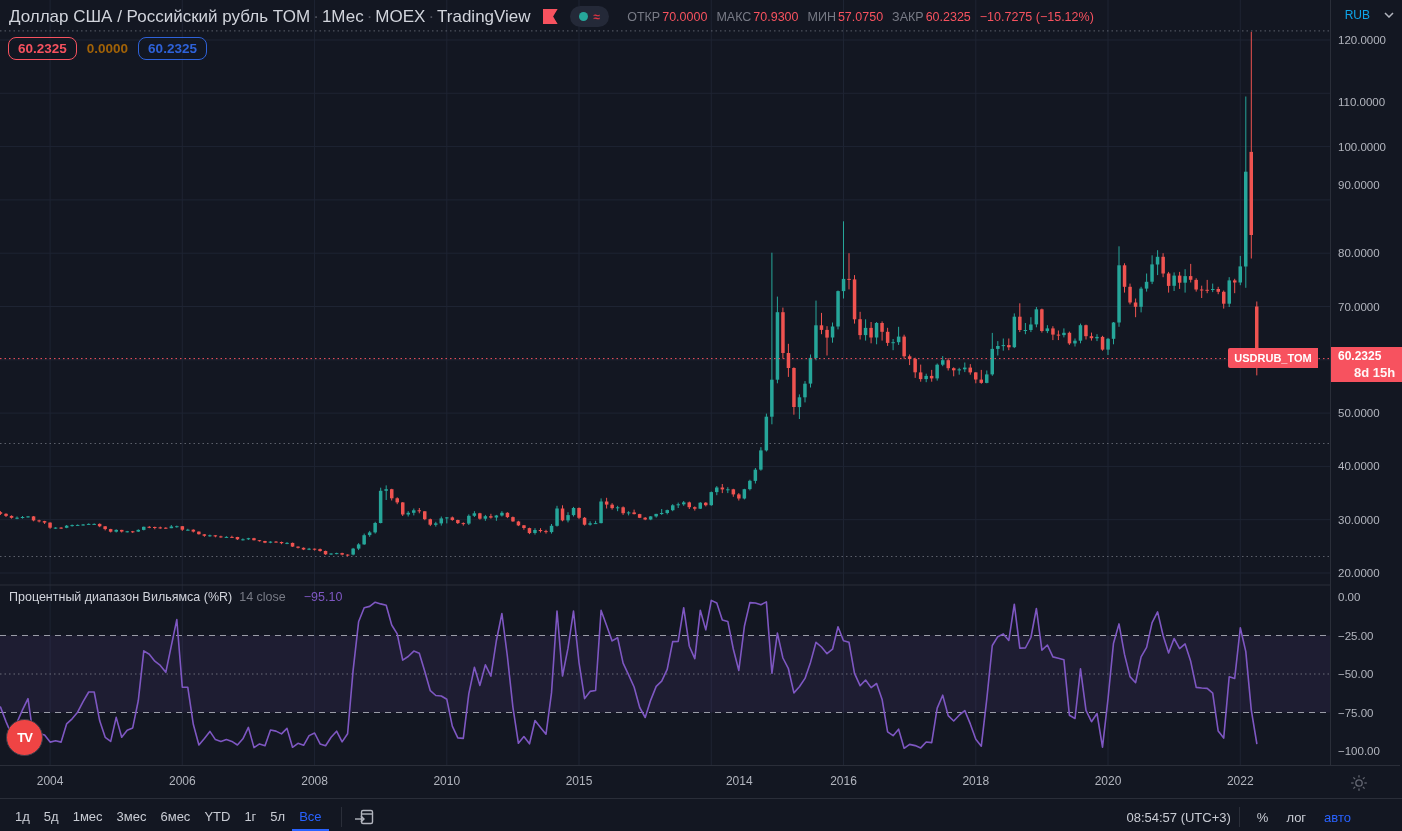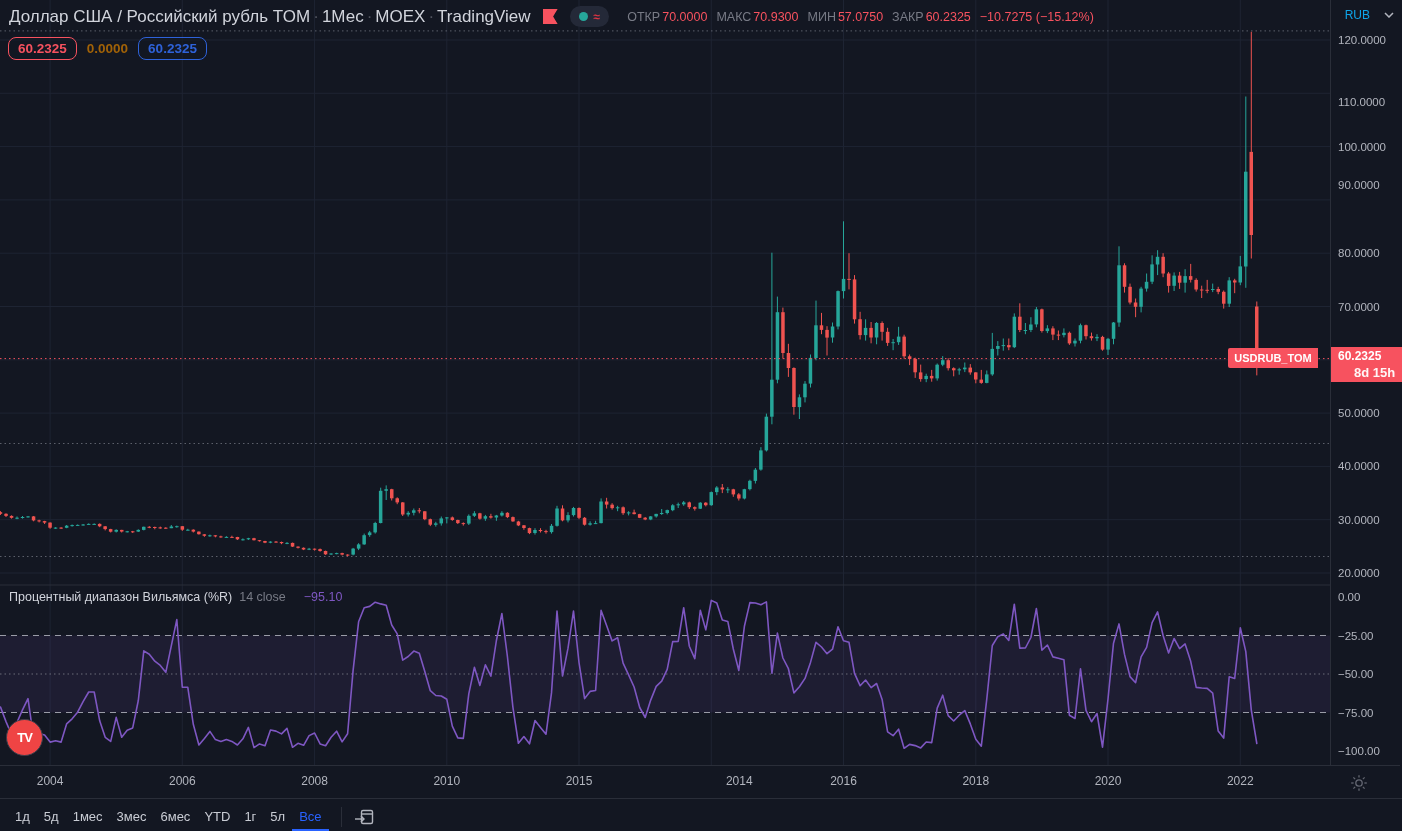--- a/index.html
+++ b/index.html
@@ -688,19 +688,26 @@
     <div id="toolbar-left">
       <span id="range-buttons"><button class="range-btn">1д</button><button class="range-btn">5д</button><button class="range-btn">1мес</button><button class="range-btn">3мес</button><button class="range-btn">6мес</button><button class="range-btn">YTD</button><button class="range-btn">1г</button><button class="range-btn">5л</button><button class="range-btn active">Все</button></span>
       <span class="tb-divider"></span>
       <svg width="22" height="20" viewBox="0 0 22 20" style="cursor:pointer">
         <rect x="7.5" y="3.5" width="11" height="13" rx="1.5" fill="none" stroke="#b2b5be" stroke-width="1.4"></rect>
         <line x1="7.5" y1="7" x2="18.5" y2="7" stroke="#b2b5be" stroke-width="1.4"></line>
         <line x1="1" y1="12" x2="10" y2="12" stroke="#b2b5be" stroke-width="1.4"></line>
         <polyline points="7,9 10,12 7,15" fill="none" stroke="#b2b5be" stroke-width="1.4"></polyline>
       </svg>
     </div>
+    <div id="toolbar-right">
+      <span id="clock">08:54:57 (UTC+3)</span>
+      <span class="tb-divider"></span>
+      <button class="tb-txt-btn">%</button>
+      <button class="tb-txt-btn">лог</button>
+      <button class="tb-txt-btn blue">авто</button>
+    </div>
   </div>
 
   <div id="tv-logo">
       <span>TV</span>
     </div>
 
 </div>
 
 </body></html>

